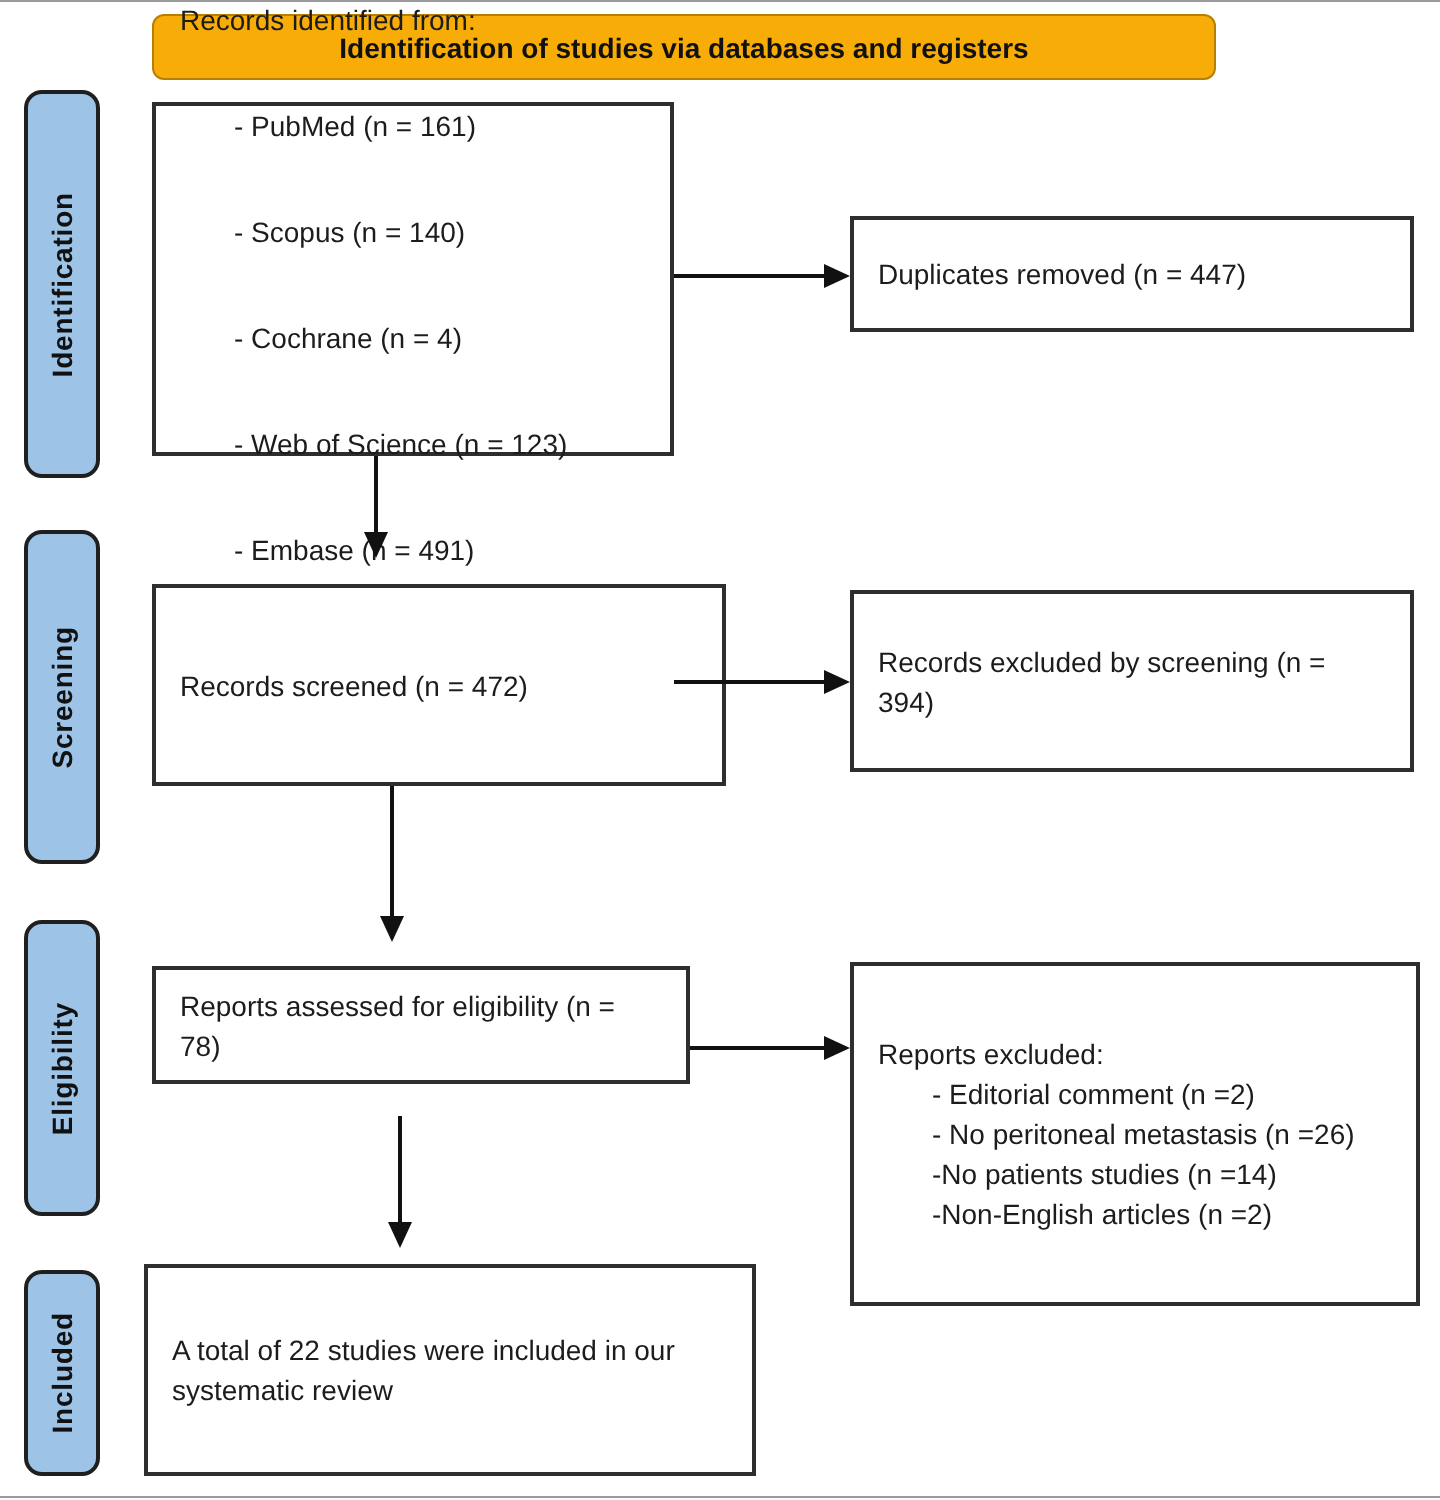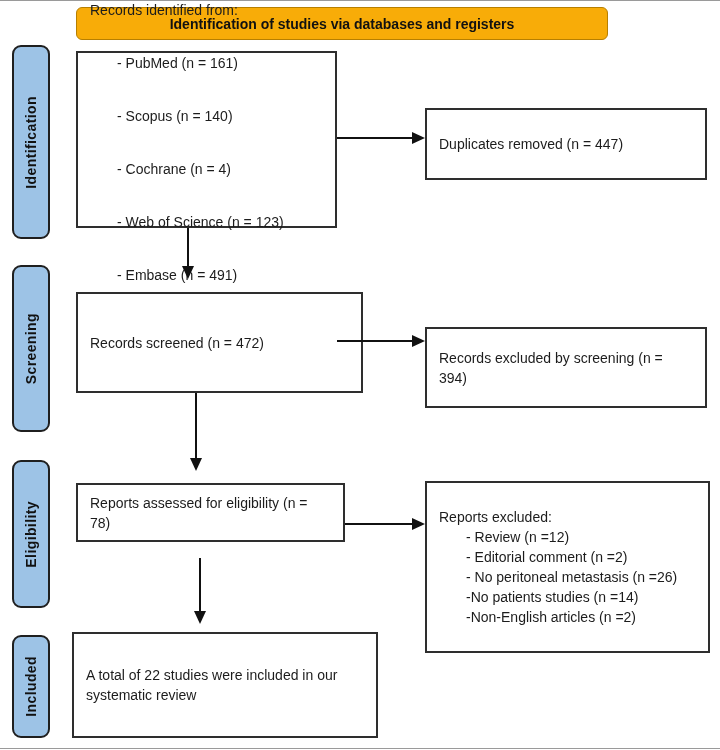--- a/index.html
+++ b/index.html
@@ -118,39 +118,38 @@
 
   <div class="box" style="left:76px; top:51px; width:261px; height:177px; padding-top:12px;gap:33px;">
     <div>Records identified from:</div>
     <div class="indent">- PubMed (n = 161)</div>
     <div class="indent">- Scopus (n = 140)</div>
     <div class="indent">- Cochrane (n = 4)</div>
     <div class="indent">- Web of Science (n = 123)</div>
     <div class="indent">- Embase (n = 491)</div>
   </div>
 
-  <div class="box" style="left:425px; top:108px; width:282px; height:72px;">
+  <div class="box" style="left:425px; top:108px; width:282px; height:58px;">
     <div>Duplicates removed (n = 447)</div>
   </div>
 
   <div class="box" style="left:76px; top:292px; width:287px; height:101px;">
     <div>Records screened (n = 472)</div>
   </div>
 
-  <div class="box" style="left:425px; top:295px; width:282px; height:81px;margin-top:32px;">
+  <div class="box" style="left:425px; top:295px; width:282px; height:91px;">
     <div>Records excluded by screening (n = 394)</div>
   </div>
 
   <div class="box" style="left:76px; top:483px; width:269px; height:59px;">
     <div>Reports assessed for eligibility (n = 78)</div>
   </div>
 
   <div class="box" style="left:425px; top:481px; width:285px; height:172px;">
     <div>Reports excluded:</div>
-    <div class="indent">- Review (n =12)</div>
     <div class="indent">- Editorial comment (n =2)</div>
     <div class="indent">- No peritoneal metastasis (n =26)</div>
     <div class="indent">-No patients studies (n =14)</div>
     <div class="indent">-Non-English articles (n =2)</div>
   </div>
 
   <div class="box" style="left:72px; top:632px; width:306px; height:106px;">
     <div>A total of 22 studies were included in our systematic review</div>
   </div>
 

